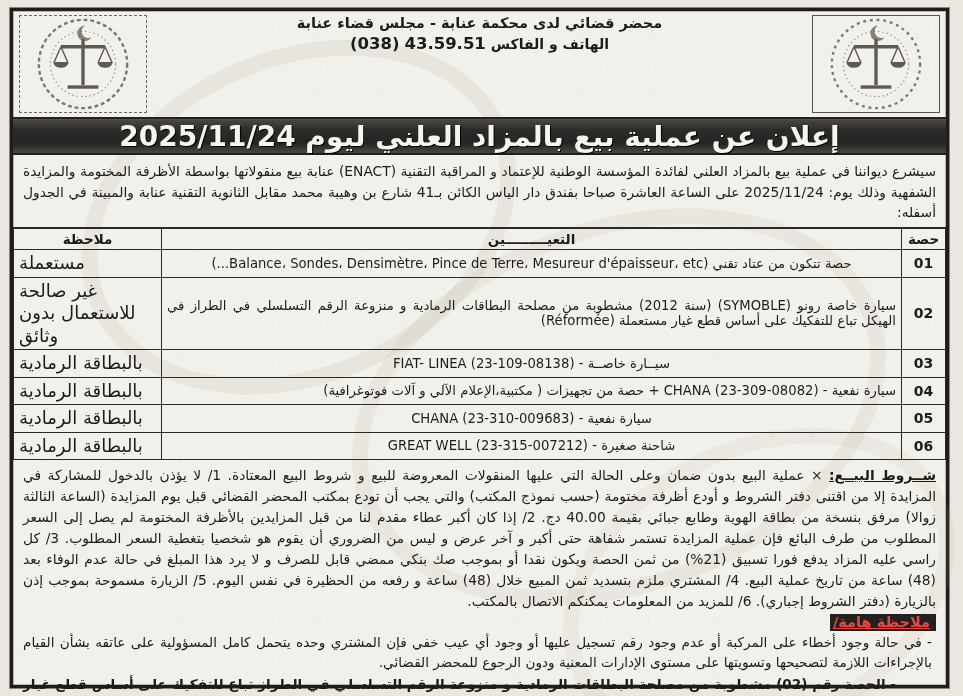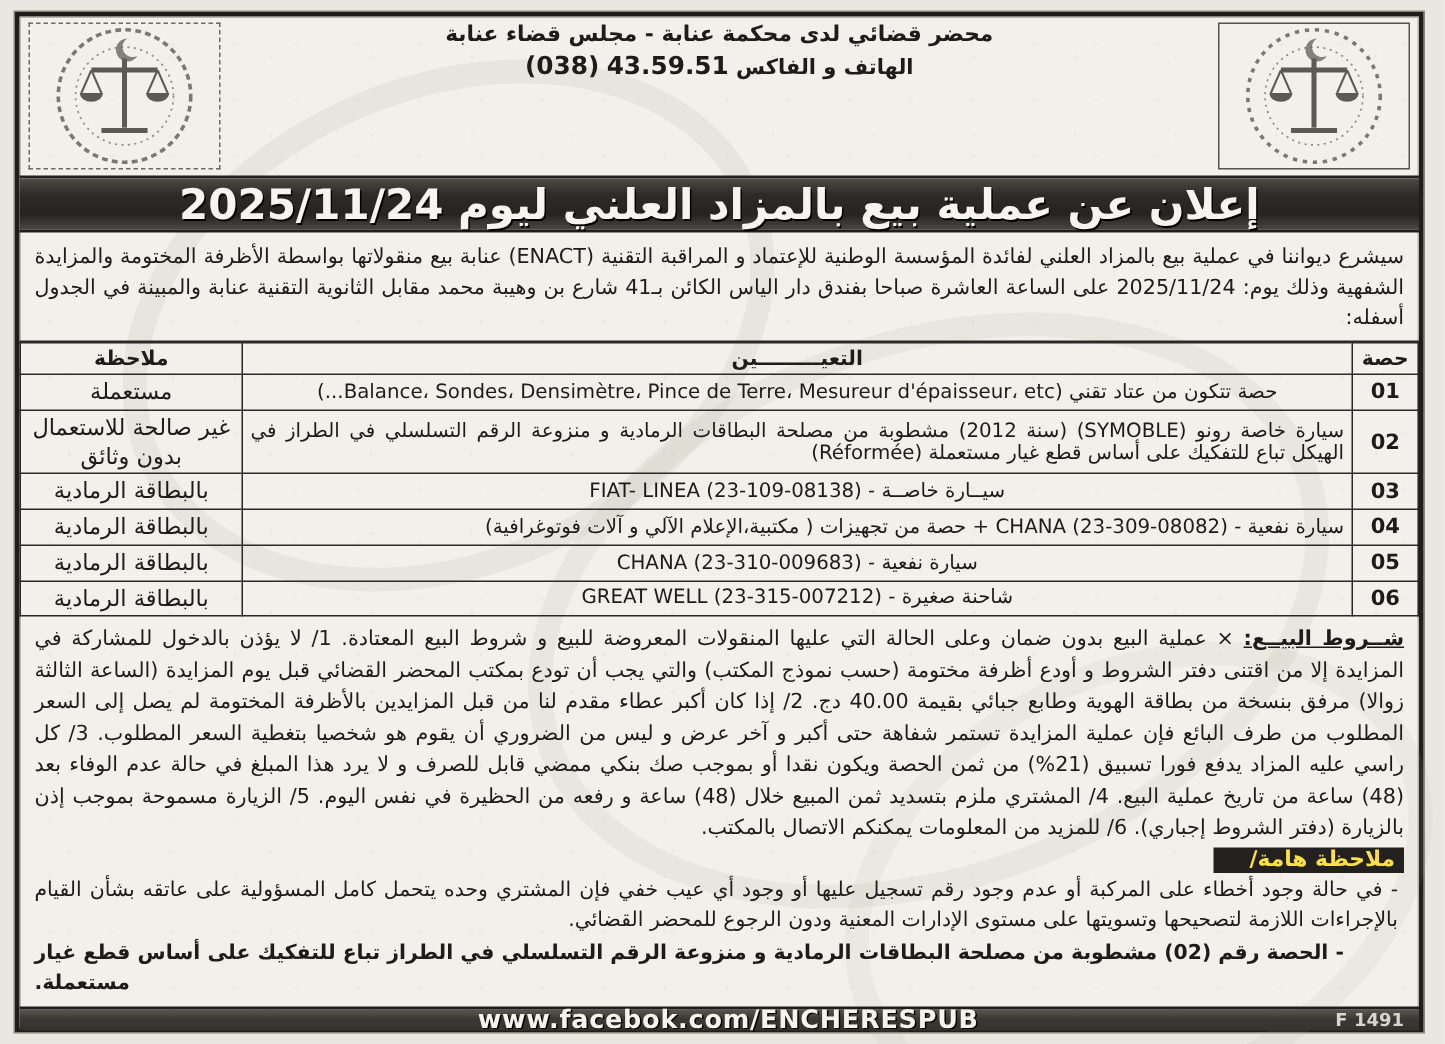--- a/index.html
+++ b/index.html
@@ -60,27 +60,27 @@
 
   
   table.lots{border-collapse:collapse;width:100%;table-layout:fixed;font-size:13.2px;}
   table.lots th,table.lots td{border:1.5px solid #2a2927;padding:2px 5px;vertical-align:middle;}
   col.c-lot{width:44px;}
   col.c-note{width:148px;}
   th{font-weight:bold;font-size:13.5px;}
   td.lot{text-align:center;font-weight:bold;font-size:14px;direction:ltr;}
   td.desig{text-align:center;}
   td.desig.long{text-align:justify;}
-  td.note{text-align:center;font-size:15px;line-height:1.25;}
+  td.note{text-align:left;font-size:18px;line-height:1.25;}
 
   
   .conds{padding:5px 10px 2px 10px;font-size:13.8px;line-height:1.52;text-align:justify;}
   .conds .lbl{font-weight:bold;text-decoration:underline;}
   .note-head{padding:0 10px;font-size:14.5px;font-weight:bold;}
-  .note-head span{background:#23211f;color:#fde047;padding:0 6px 1px 24px;}
+  .note-head span{background:#23211f;color:#ef4444;padding:0 6px 1px 3px;text-decoration:underline;}
   .note-items{padding:2px 14px 4px 10px;font-size:13.6px;line-height:1.5;text-align:justify;}
   .note-items .itm{margin-bottom:1px;}
   .note-items .itm.bold{font-weight:bold;text-align:left;}
 
   
   .footer{
     margin-top:auto;height:26px;position:relative;
     background:linear-gradient(180deg,#5a564f,#3b3834 45%,#35322e);
     border-top:2px solid #1f1e1c;display:flex;align-items:center;
   }

